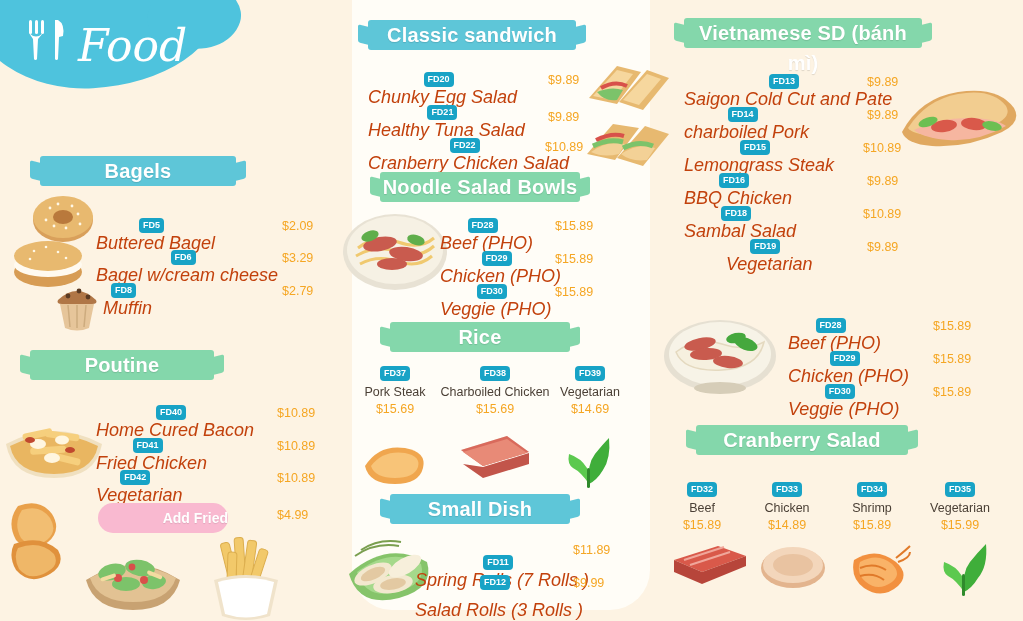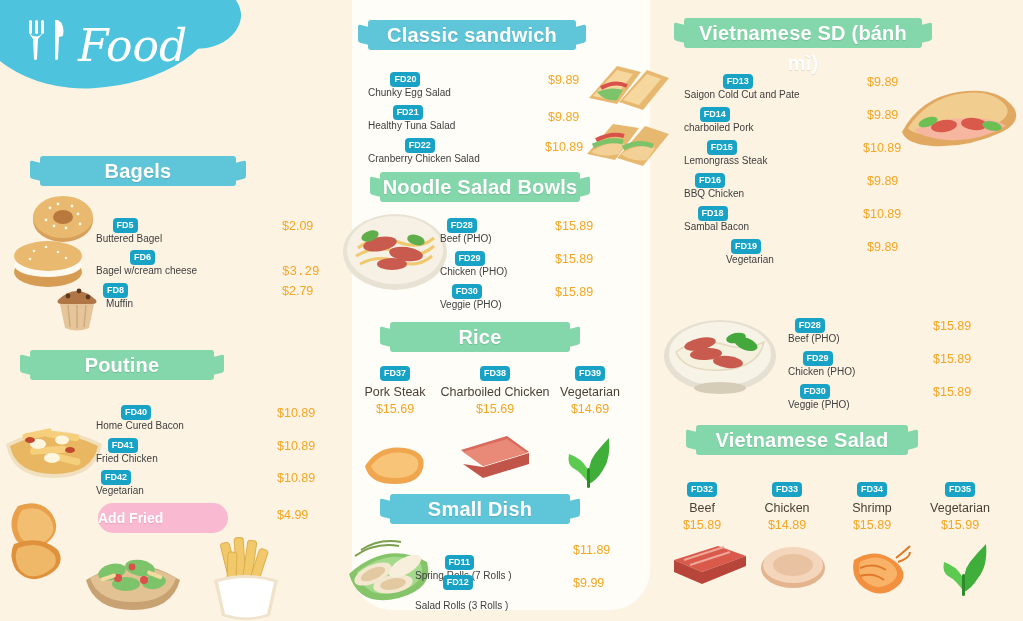--- a/index.html
+++ b/index.html
@@ -61,22 +61,23 @@
     font-size:9px;
     font-weight:bold;
     border-radius:4px;
     padding:2px 4px;
     min-width:24px;
     text-align:center;
     margin-right:8px;
     line-height:11px;
   }
   .name {
-    color:#404040;
-    font-size:10px;
+    color:#c2410c;
+    font-size:18px;
+    font-style:italic;
   }
   .price {
     position:absolute;
     color:#f5a623;
     font-size:12.5px;
     font-weight:500;
   }
 
   
   .gitem { position:absolute; text-align:center; width:110px; }
@@ -111,21 +112,21 @@
   }
 
   
   .pink-pill {
     position:absolute;
     background:#f9b9d0;
     color:#fff;
     font-weight:bold;
     font-size:14px;
     border-radius:16px;
-    text-align:left;
+    text-align:right;
     line-height:30px;
     height:30px;
     width:130px;
     text-shadow:0 1px 1px rgba(0,0,0,.1);
   }
 
   
   .art { position:absolute; }
 </style>
 </head>
@@ -195,21 +196,21 @@
   <div class="item" style="left:96px; top:218px;">
     <span class="code">FD5</span>
     <span class="name">Buttered Bagel</span>
   </div>
   <div class="price" style="left:282px; top:219px;">$2.09</div>
 
   <div class="item" style="left:96px; top:250px;">
     <span class="code">FD6</span>
     <span class="name">Bagel w/cream cheese</span>
   </div>
-  <div class="price" style="left:282px; top:265px;font-family:Liberation Mono, monospace;">$3.29</div>
+  <div class="price" style="left:282px; top:251px;">$3.29</div>
 
   <div class="item" style="left:103px; top:283px;">
     <span class="code">FD8</span>
     <span class="name">Muffin</span>
   </div>
   <div class="price" style="left:282px; top:284px;">$2.79</div>
 
   <div class="banner green" style="left:30px; top:350px; width:184px;">
     <span>Poutine</span>
   </div>
@@ -477,21 +478,21 @@
   <div class="price" style="left:203px; top:141px;">$10.89</div>
 
   <div class="item" style="left:24px; top:173px;">
     <span class="code">FD16</span>
     <span class="name">BBQ Chicken</span>
   </div>
   <div class="price" style="left:207px; top:174px;">$9.89</div>
 
   <div class="item" style="left:24px; top:206px;">
     <span class="code">FD18</span>
-    <span class="name">Sambal Bacon</span>
+    <span class="name">Sambal Salad</span>
   </div>
   <div class="price" style="left:203px; top:207px;">$10.89</div>
 
   <div class="item" style="left:24px; top:239px;margin-left:42px;">
     <span class="code">FD19</span>
     <span class="name">Vegetarian</span>
   </div>
   <div class="price" style="left:207px; top:240px;">$9.89</div>
 
   <svg class="art" style="left:232px; top:74px; width:130px; height:90px;" viewBox="0 0 130 90">
@@ -539,21 +540,21 @@
   </div>
   <div class="price" style="left:273px; top:352px;">$15.89</div>
 
   <div class="item" style="left:128px; top:384px;">
     <span class="code">FD30</span>
     <span class="name">Veggie (PHO)</span>
   </div>
   <div class="price" style="left:273px; top:385px;">$15.89</div>
 
   <div class="banner green" style="left:36px; top:425px; width:212px;">
-    <span>Vietnamese Salad</span>
+    <span>Cranberry Salad</span>
   </div>
 
   <div class="gitem" style="left:-5px; top:478px; width:94px;">
     <span class="code">FD32</span>
     <span class="gname">Beef</span>
     <span class="gprice">$15.89</span>
   </div>
   <svg class="art" style="left:10px; top:540px; width:78px; height:50px;" viewBox="0 0 78 50">
     <path d="M4 20 l44 -14 l28 10 l-44 16z" fill="#d9594a"></path>
     <path d="M4 20 l28 12 l44 -16 l0 10 l-44 18 l-28 -12z" fill="#b7453a"></path>

